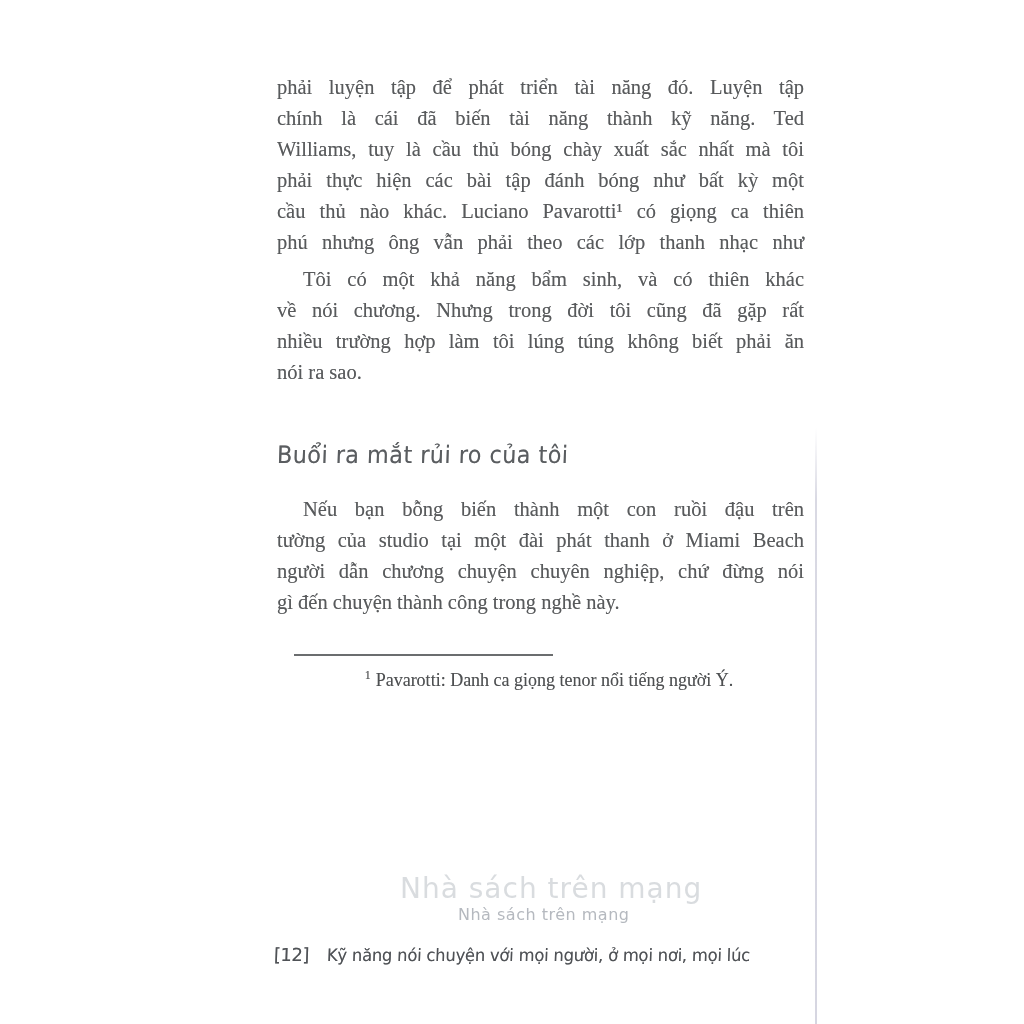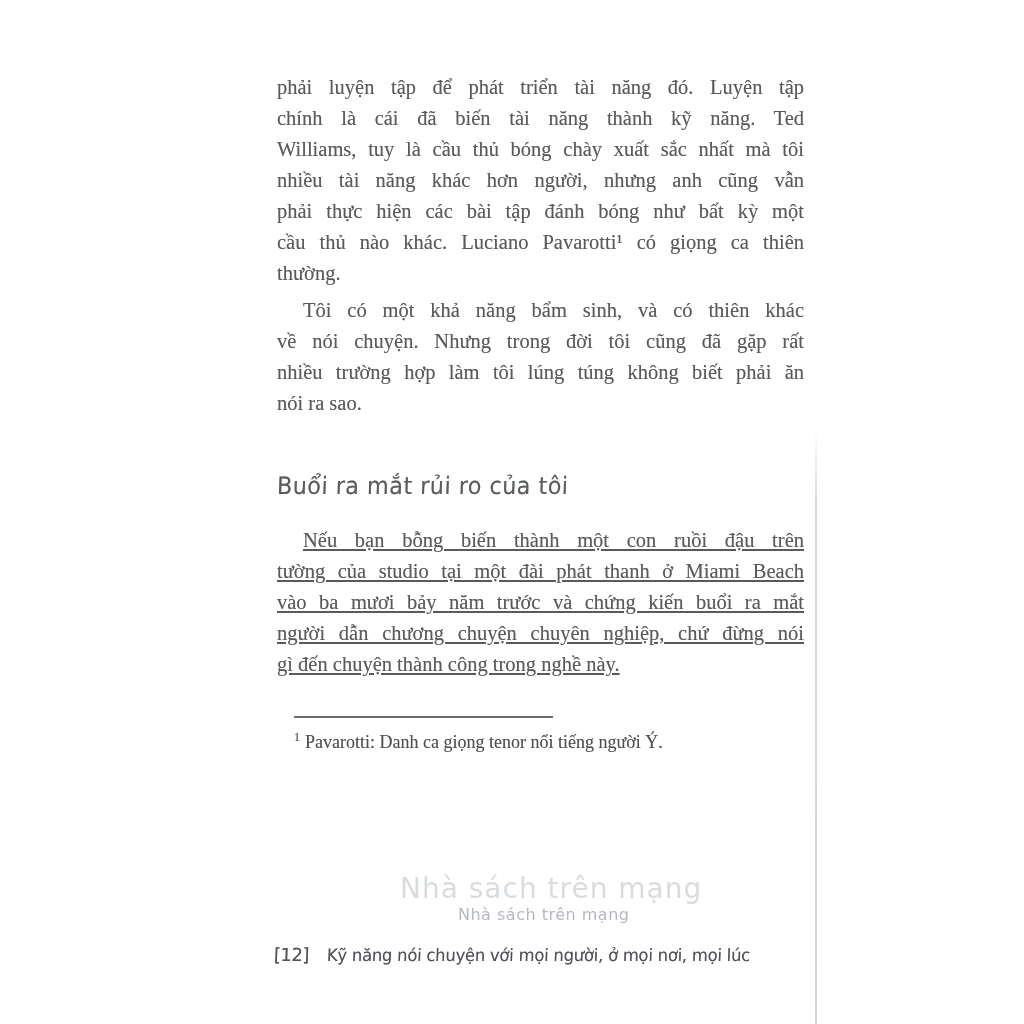--- a/index.html
+++ b/index.html
@@ -19,38 +19,38 @@
   .content{
     position:absolute;left:277px;top:72px;width:527px;
     color:#585a5c;font-size:20.5px;line-height:31px;
     text-shadow:0 0 .4px rgba(88,90,92,.45);
   }
   .para{margin:0;}
   .tline{text-align:justify;text-align-last:justify;text-justify:inter-word;}
   .tline.lastline{text-align-last:left;}
   .tline.indent{text-indent:26px;}
   .p2{margin-top:6px;}
-  .p3{margin-top:22px;text-decoration:underline;}
+  .p3{margin-top:22px;}
   .p4{margin-top:2px;}
 
   .heading{
     margin:50px 0 0 0;font-weight:400;
     font-family:"DejaVu Sans","Liberation Sans",sans-serif;
     font-size:24px;line-height:34px;color:#5a5d60;
     letter-spacing:.5px;
     transform:skewX(-2deg) scaleX(.93);transform-origin:left center;
     text-shadow:0 0 .4px rgba(90,93,96,.5);
   }
 
   .footnote-sep{
     margin-top:36px;margin-left:17px;width:259px;height:2px;background:#6b6d6f;
   }
   .footnote{
     margin:6px 0 0 17px;font-size:18px;line-height:26px;color:#4e5052;
-    position:relative;z-index:2;
+    position:relative;z-index:2;text-align:center;
   }
   .footnote sup{font-size:12px;margin-right:5px;}
 
   
   .wm-ghost{
     position:absolute;left:400px;top:872px;width:320px;
     font-family:"DejaVu Sans","Liberation Sans",sans-serif;
     font-size:28px;letter-spacing:1px;color:rgba(154,162,170,.38);
     filter:blur(.5px);z-index:1;white-space:nowrap;
   }
@@ -76,38 +76,36 @@
 
 <div class="page">
 
   <div class="scan-edge"></div>
 
   <main class="content">
     <div class="para p1">
         <div class="tline">phải luyện tập để phát triển tài năng đó. Luyện tập</div>
         <div class="tline">chính là cái đã biến tài năng thành kỹ năng. Ted</div>
         <div class="tline">Williams, tuy là cầu thủ bóng chày xuất sắc nhất mà tôi</div>
-        <div class="tline">nhiều tài năng khác hơn người, nhưng anh cũng vẫn</div>
         <div class="tline">phải thực hiện các bài tập đánh bóng như bất kỳ một</div>
         <div class="tline">cầu thủ nào khác. Luciano Pavarotti¹ có giọng ca thiên</div>
-        <div class="tline lastline">thường.</div>
+        <div class="tline">phú nhưng ông vẫn phải theo các lớp thanh nhạc như</div>
       </div>
     <div class="para p2">
         <div class="tline indent">Tôi có một khả năng bẩm sinh, và có thiên khác</div>
-        <div class="tline">về nói chuyện. Nhưng trong đời tôi cũng đã gặp rất</div>
+        <div class="tline">về nói chương. Nhưng trong đời tôi cũng đã gặp rất</div>
         <div class="tline">nhiều trường hợp làm tôi lúng túng không biết phải ăn</div>
         <div class="tline lastline">nói ra sao.</div>
       </div>
 
     <h2 class="heading">Buổi ra mắt rủi ro của tôi</h2>
 
     <div class="para p3">
         <div class="tline indent">Nếu bạn bỗng biến thành một con ruồi đậu trên</div>
         <div class="tline">tường của studio tại một đài phát thanh ở Miami Beach</div>
-        <div class="tline">vào ba mươi bảy năm trước và chứng kiến buổi ra mắt</div>
         <div class="tline">người dẫn chương chuyện chuyên nghiệp, chứ đừng nói</div>
         <div class="tline lastline">gì đến chuyện thành công trong nghề này.</div>
       </div>
 
     <div class="footnote-sep"></div>
     <p class="footnote"><sup>1</sup><span>Pavarotti: Danh ca giọng tenor nổi tiếng người Ý.</span></p>
   </main>
 
   <div class="wm-ghost">Nhà sách trên mạng</div>
   <div class="wm-tagline">Nhà sách trên mạng</div>

